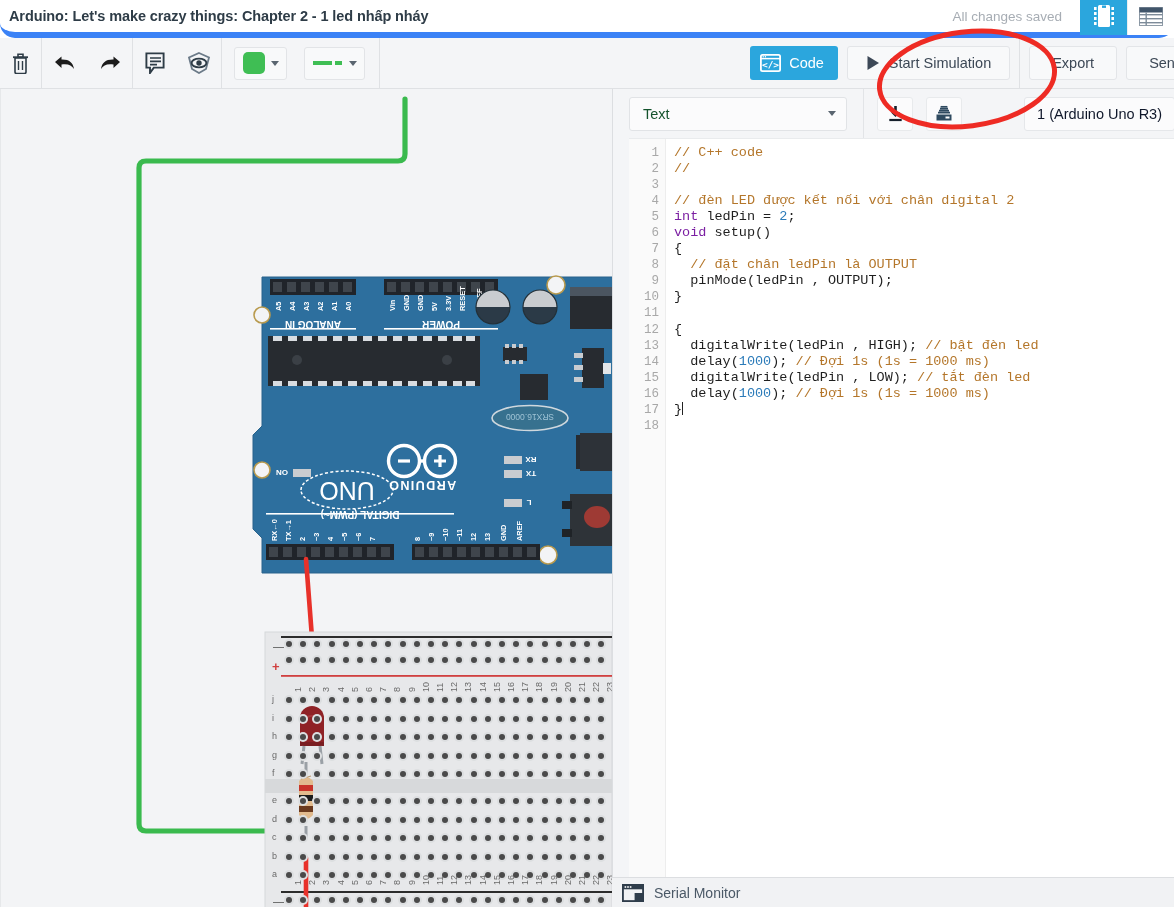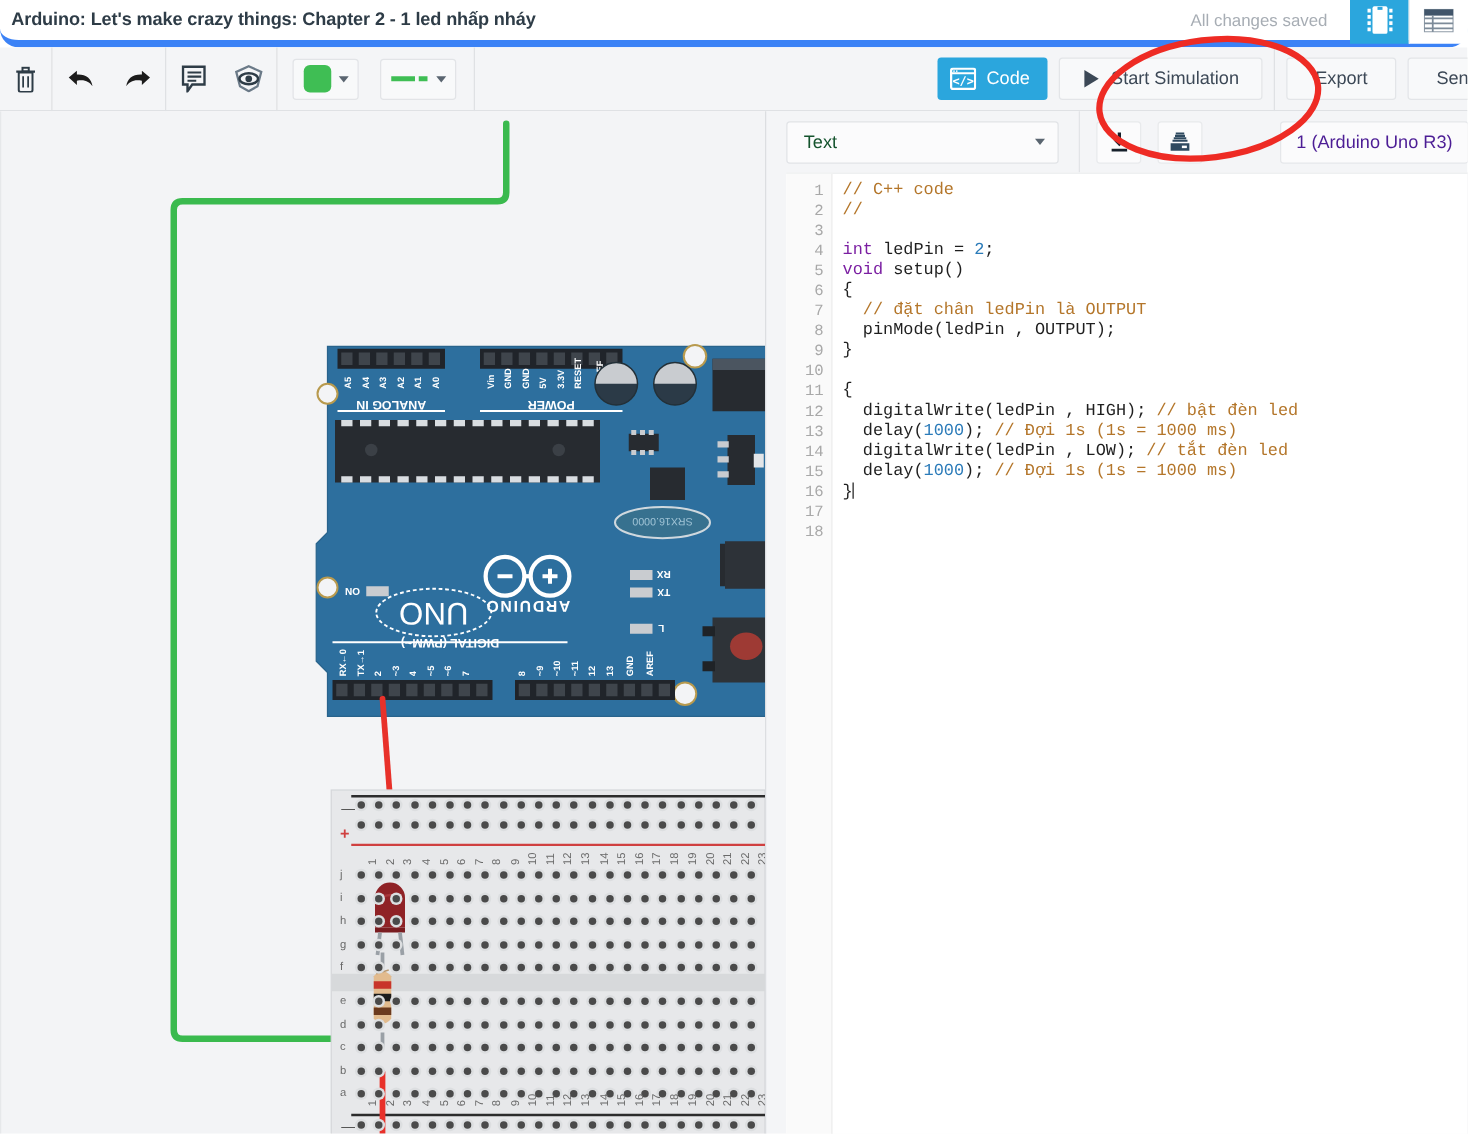--- a/index.html
+++ b/index.html
@@ -107,21 +107,21 @@
   .code-tb-sep { width: 1px; height: 49px; background: #e2e4e7; margin-left: 16px; }
   .ic-btn {
     width: 36px; height: 34px; margin-left: 13px;
     border: 1px solid #e8eaec; border-radius: 3px; background: #fbfbfc;
     display: flex; align-items: center; justify-content: center; cursor: pointer;
   }
   .board-sel {
     margin-left: auto; margin-right: 0px; height: 34px;
     border: 1px solid #e5e7ea; border-radius: 3px; background: #fbfbfc;
     display: flex; align-items: center; padding: 0 12px;
-    font-size: 14.5px; color: #4c1d95; white-space: nowrap; cursor: pointer;
+    font-size: 14.5px; color: #0f172a; white-space: nowrap; cursor: pointer;
   }
 
   .editor {
     position: absolute; left: 16px; top: 49px; width: 546px; height: 828px;
     background: #ffffff; border: 1px solid #e9ebed; border-left: none;
     display: flex; font-family: "Liberation Mono", monospace;
   }
   .gutter {
     width: 37px; background: #fafafa; border-right: 1px solid #ededed;
     padding-top: 6px; text-align: right; flex: none;
@@ -948,35 +948,51 @@
           <div>14</div>
           <div>15</div>
           <div>16</div>
           <div>17</div>
           <div>18</div>
         </div>
       <div class="codearea" id="codearea">
           <div class="ln"><span class="cm">// C++ code</span></div>
           <div class="ln"><span class="cm">//</span></div>
           <div class="ln">&nbsp;</div>
+          <div class="ln"><span class="cm">// đèn LED được kết nối với chân digital 2</span></div>
           <div class="ln"><span class="kw">int</span> ledPin = <span class="num">2</span>;</div>
           <div class="ln"><span class="kw">void</span> setup()</div>
           <div class="ln">{</div>
           <div class="ln">  <span class="cm">// đặt chân ledPin là OUTPUT</span></div>
           <div class="ln">  pinMode(ledPin , OUTPUT);</div>
           <div class="ln">}</div>
           <div class="ln">&nbsp;</div>
           <div class="ln">{</div>
           <div class="ln">  digitalWrite(ledPin , HIGH); <span class="cm">// bật đèn led</span></div>
           <div class="ln">  delay(<span class="num">1000</span>); <span class="cm">// Đợi 1s (1s = 1000 ms)</span></div>
           <div class="ln">  digitalWrite(ledPin , LOW); <span class="cm">// tắt đèn led</span></div>
           <div class="ln">  delay(<span class="num">1000</span>); <span class="cm">// Đợi 1s (1s = 1000 ms)</span></div>
           <div class="ln">}<span class="cursor"></span></div>
         </div>
     </div>
   </div>
 
+  <div class="serialbar">
+    <span style="margin-left:10px;display:flex">
+      <svg width="22" height="18" viewBox="0 0 22 18">
+        <rect x="0.9" y="0.9" width="20.2" height="16.2" fill="none" stroke="#2f3d4b" stroke-width="1.9"></rect>
+        <rect x="0.9" y="0.9" width="20.2" height="4.4" fill="#2f3d4b"></rect>
+        <rect x="12.6" y="9" width="8.5" height="8" fill="#2f3d4b"></rect>
+        <g fill="#ffffff">
+          <rect x="2.6" y="2.2" width="1.6" height="1.6"></rect>
+            <rect x="5.2" y="2.2" width="1.6" height="1.6"></rect>
+          <rect x="7.8" y="2.2" width="1.6" height="1.6"></rect>
+        </g>
+      </svg>
+    </span>
+    <span class="serial-label">Serial Monitor</span>
+  </div>
 
   <svg class="annot" width="1174" height="907">
     <ellipse cx="967" cy="79" rx="88" ry="47" transform="rotate(-7 967 79)" fill="none" stroke="#ee2b24" stroke-width="5"></ellipse>
   </svg>
 
 </div>
 
 </body></html>

